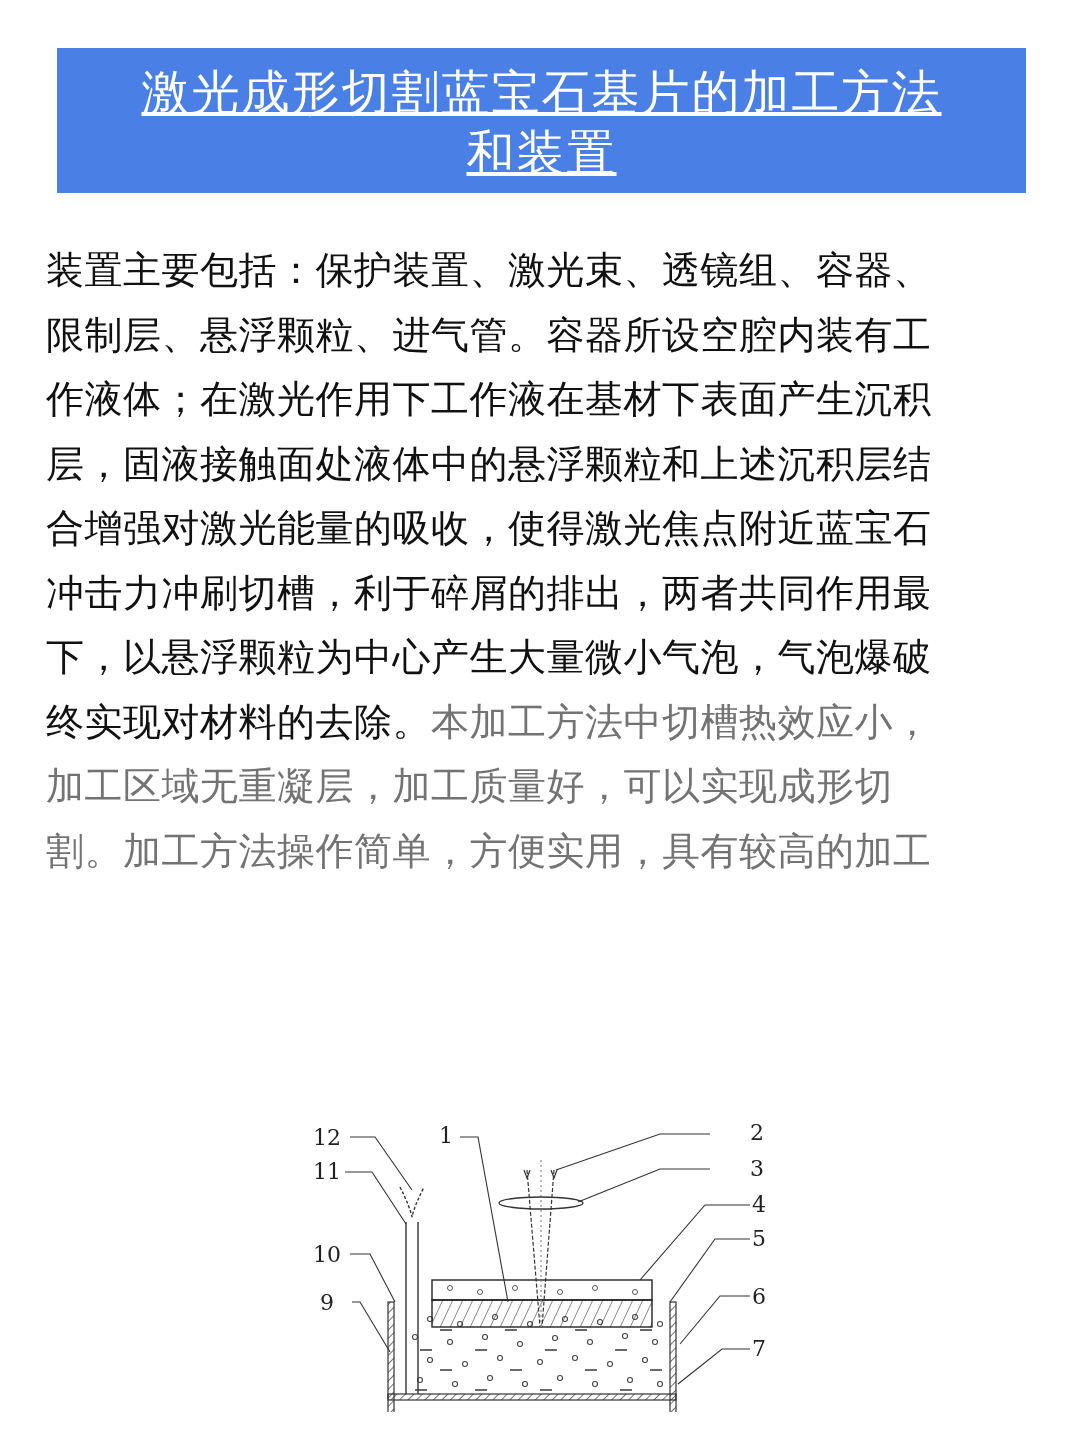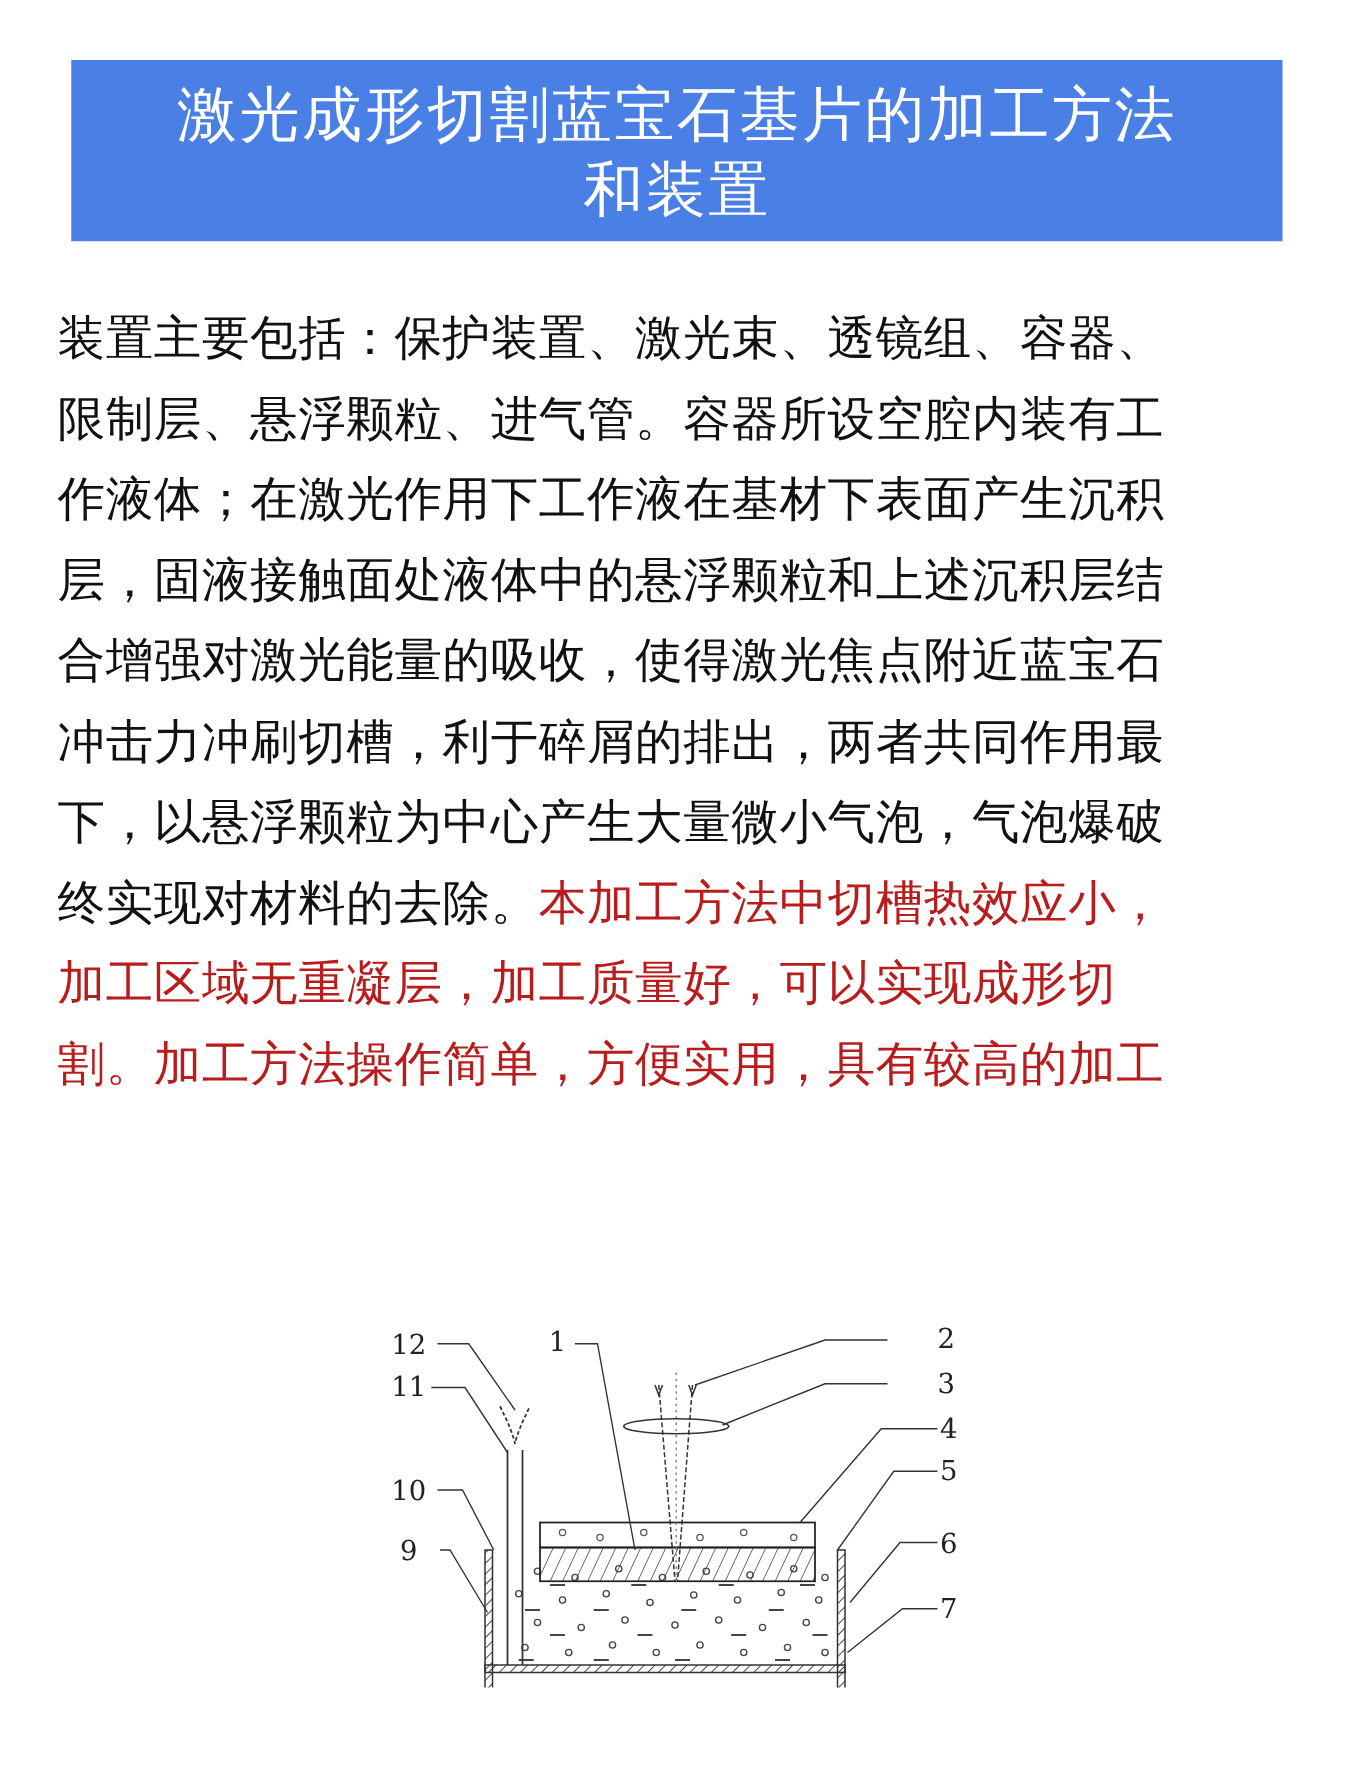--- a/index.html
+++ b/index.html
@@ -1,27 +1,27 @@
 <!DOCTYPE html>
 <html><head>
 <meta charset="utf-8">
 <style>
   html, body { margin: 0; padding: 0; background: #ffffff; }
   body { width: 1080px; height: 1431px; position: relative; overflow: hidden;
          font-family: "DejaVu Sans", "Liberation Sans", sans-serif; }
   .banner { position: absolute; left: 57px; top: 48px; width: 969px; height: 145px;
             background: #4a80e6; color: #ffffff; text-align: center;
-            box-sizing: border-box; padding-top: 14px; }
+            box-sizing: border-box; padding-top: 14px; text-decoration: underline; }
   .banner-line { font-size: 48px; line-height: 60px; letter-spacing: 2px; }
   .body-text { position: absolute; left: 46px; top: 238px; width: 990px;
                font-size: 38px; line-height: 64.5px; color: #111111;
                letter-spacing: 0.5px; }
   .line { white-space: nowrap; height: 64.5px; }
-  .hl { color: #b91c1c; margin-top: 34px; }
-  .figure { position: absolute; left: 300px; top: 1050px; width: 480px; height: 300px; }
+  .hl { color: #737373; margin-top: 34px; }
+  .figure { position: absolute; left: 300px; top: 1112px; width: 480px; height: 300px; }
   .figure svg { display: block; }
   .lbl { font-family: "DejaVu Serif", "Liberation Serif", serif; font-size: 22px; fill: #222; }
 </style>
 </head>
 <body>
 
 <div class="banner">
   <div class="banner-line">激光成形切割蓝宝石基片的加工方法</div>
   <div class="banner-line">和装置</div>
 </div>

